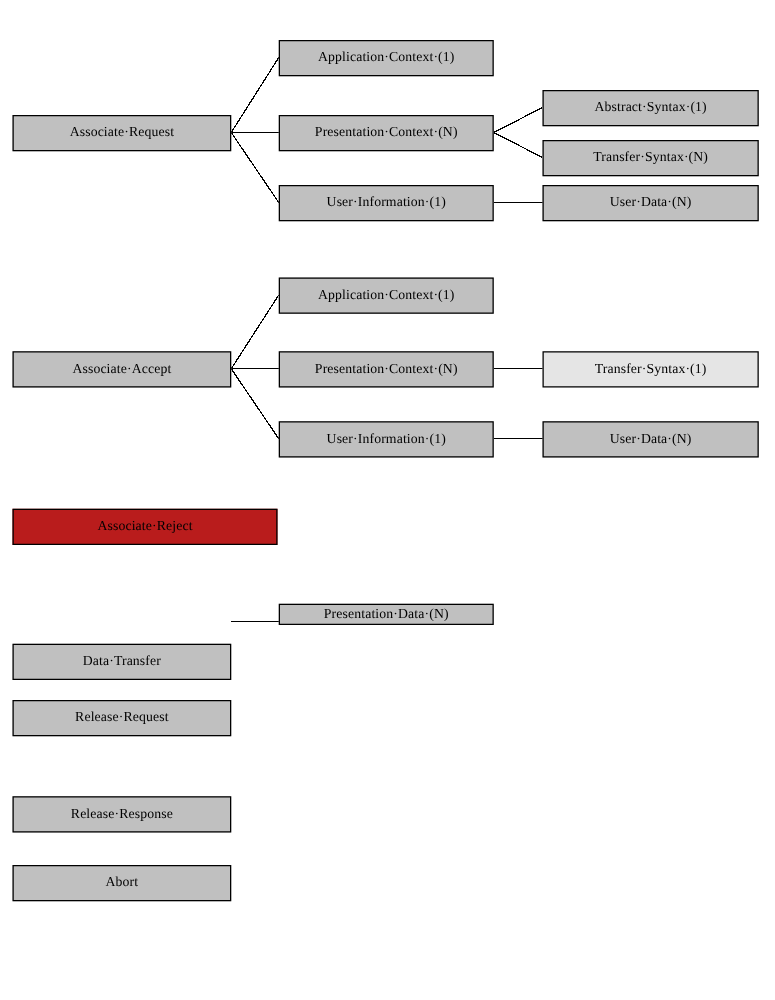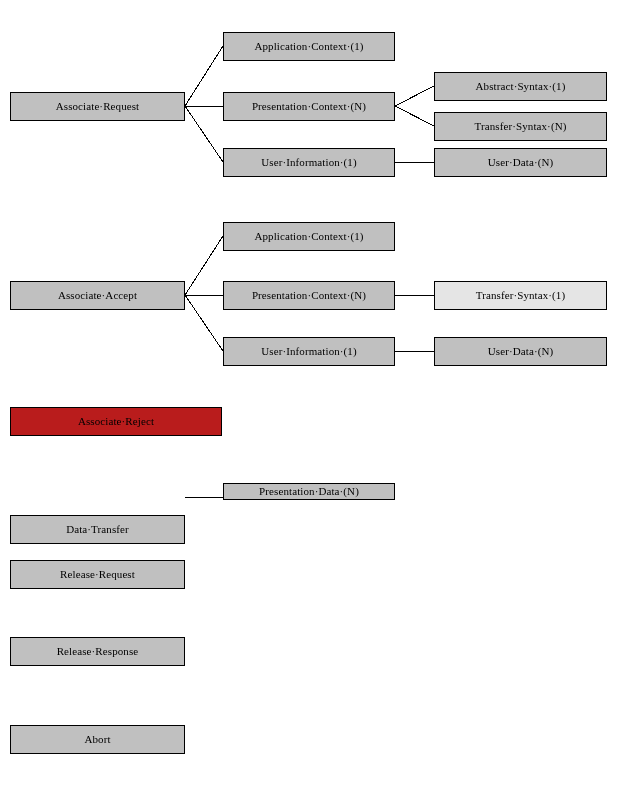--- a/index.html
+++ b/index.html
@@ -112,16 +112,16 @@
     </div>
     <div class="node" style="left: 223px; top: 483px; width: 172px; height: 17px; background: rgb(192, 192, 192); border-color: rgb(0, 0, 0); color: rgb(0, 0, 0);">
       <span class="label">Presentation·Data·(N)</span>
     </div>
     <div class="node" style="left: 10px; top: 637px; width: 175px; height: 29px; background: rgb(192, 192, 192); border-color: rgb(0, 0, 0); color: rgb(0, 0, 0);">
       <span class="label">Release·Response</span>
     </div>
     <div class="node" style="left: 10px; top: 560px; width: 175px; height: 29px; background: rgb(192, 192, 192); border-color: rgb(0, 0, 0); color: rgb(0, 0, 0);">
       <span class="label">Release·Request</span>
     </div>
-    <div class="node" style="left: 10px; top: 725px; width: 175px; height: 29px; background: rgb(192, 192, 192); border-color: rgb(0, 0, 0); color: rgb(0, 0, 0); text-align: center;">
+    <div class="node" style="left: 10px; top: 692px; width: 175px; height: 29px; background: rgb(192, 192, 192); border-color: rgb(0, 0, 0); color: rgb(0, 0, 0); text-align: center;">
       <span class="label">Abort</span>
     </div>
   </div>
 
 </body></html>

